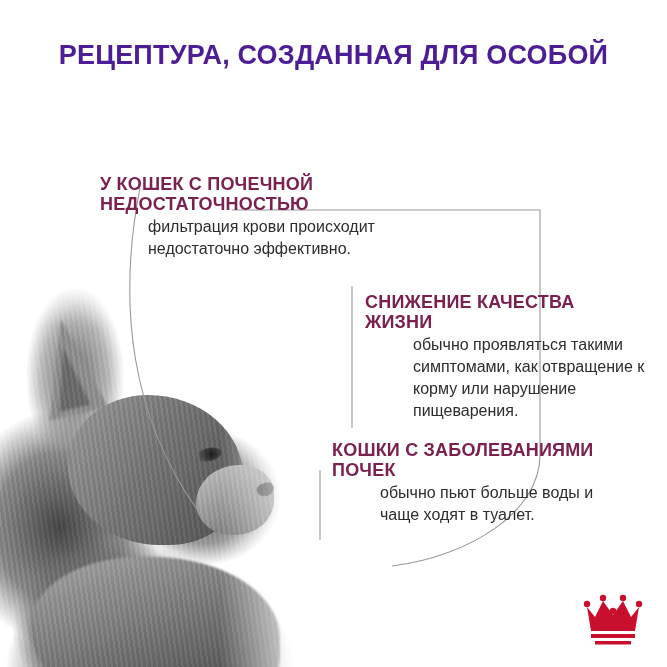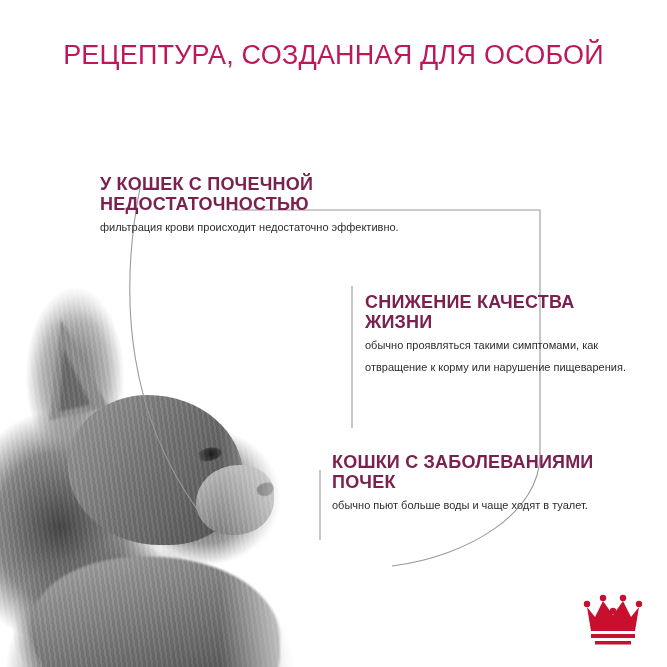--- a/index.html
+++ b/index.html
@@ -23,22 +23,22 @@
 
   
   .title-block {
     position: absolute;
     top: 38px;
     left: 0;
     width: 667px;
     text-align: center;
   }
   .title-line {
-    color: #be185d;
-    font-weight: normal;
+    color: #4c1d95;
+    font-weight: bold;
     font-size: 27px;
     letter-spacing: 0.2px;
     line-height: 35px;
     text-transform: uppercase;
   }
 
   
   .cat-photo {
     position: absolute;
     left: 0;
@@ -174,26 +174,27 @@
     color: #7b2150;
     font-weight: bold;
     font-size: 18px;
     letter-spacing: 0.2px;
     text-transform: uppercase;
     line-height: 20px;
     margin-bottom: 2px;
   }
   .callout .c-body {
     color: #2d2d2d;
-    font-size: 11px;
+    font-size: 16px;
     line-height: 22px;
+    margin-left: 48px;
   }
   #callout-1 { left: 100px; top: 174px; width: 300px; }
   #callout-2 { left: 365px; top: 292px; width: 280px; }
-  #callout-3 { left: 332px; top: 452px; width: 300px; }
+  #callout-3 { left: 332px; top: 440px; width: 300px; }
 
   
   .logo {
     position: absolute;
     right: 22px;
     bottom: 18px;
     width: 64px;
     height: 62px;
   }
 </style>

